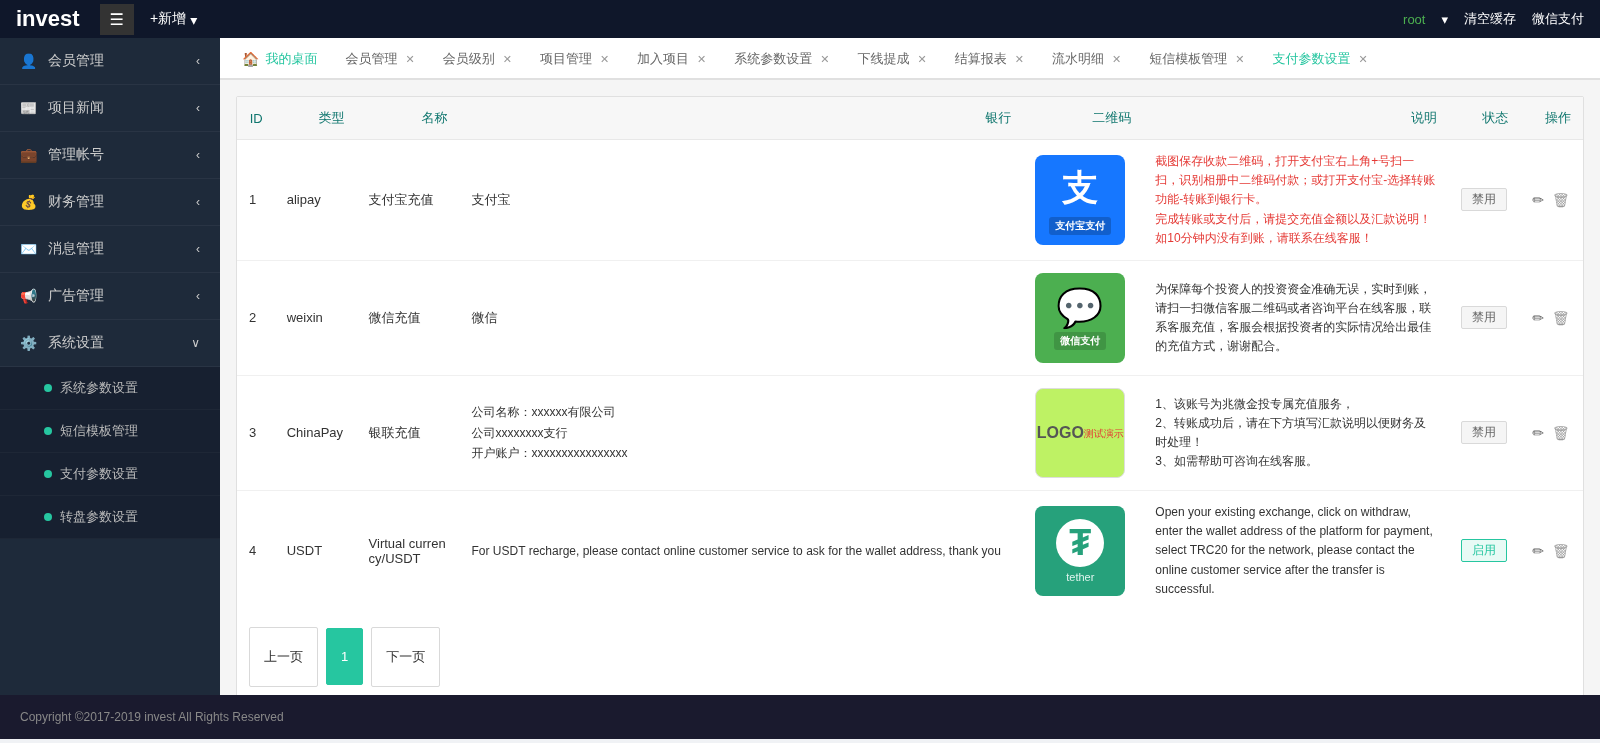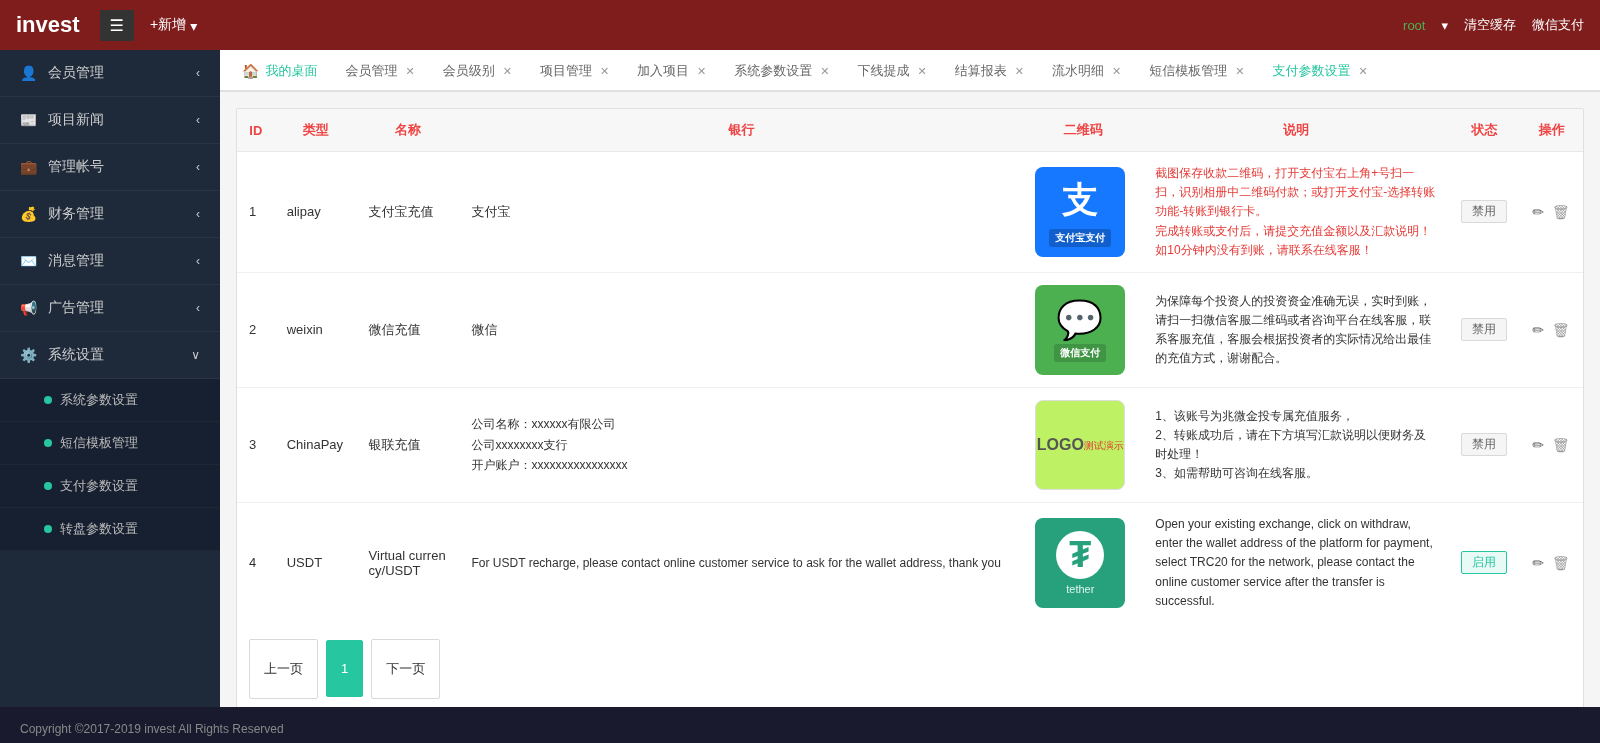--- a/index.html
+++ b/index.html
@@ -1,21 +1,21 @@
 <!DOCTYPE html>
 <html><head>
   <meta charset="utf-8">
   <style>
     * { box-sizing: border-box; margin: 0; padding: 0; }
     body { font-family: 'Microsoft YaHei', Arial, sans-serif; font-size: 13px; background: #f0f2f5; }
 
     
     .top-header {
-      background: #7f1d1d;
-      height: 50px;
+      background: #0f172a;
+      height: 38px;
       display: flex;
       align-items: center;
       padding: 0 16px;
       color: #fff;
     }
     .logo {
       font-size: 22px;
       font-weight: bold;
       color: #fff;
       margin-right: 20px;
@@ -151,24 +151,24 @@
     }
     table {
       width: 100%;
       border-collapse: collapse;
     }
     thead tr {
       background: #f7f7f7;
     }
     th {
       padding: 12px 12px;
-      text-align: center;
-      font-weight: 700;
+      text-align: right;
+      font-weight: 400;
       font-size: 13px;
-      color: #ef4444;
+      color: #0f766e;
       border-bottom: 1px solid #e8e8e8;
     }
     td {
       padding: 12px 12px;
       font-size: 13px;
       color: #333;
       border-bottom: 1px solid #f0f0f0;
       vertical-align: middle;
     }
     tr:last-child td { border-bottom: none; }

